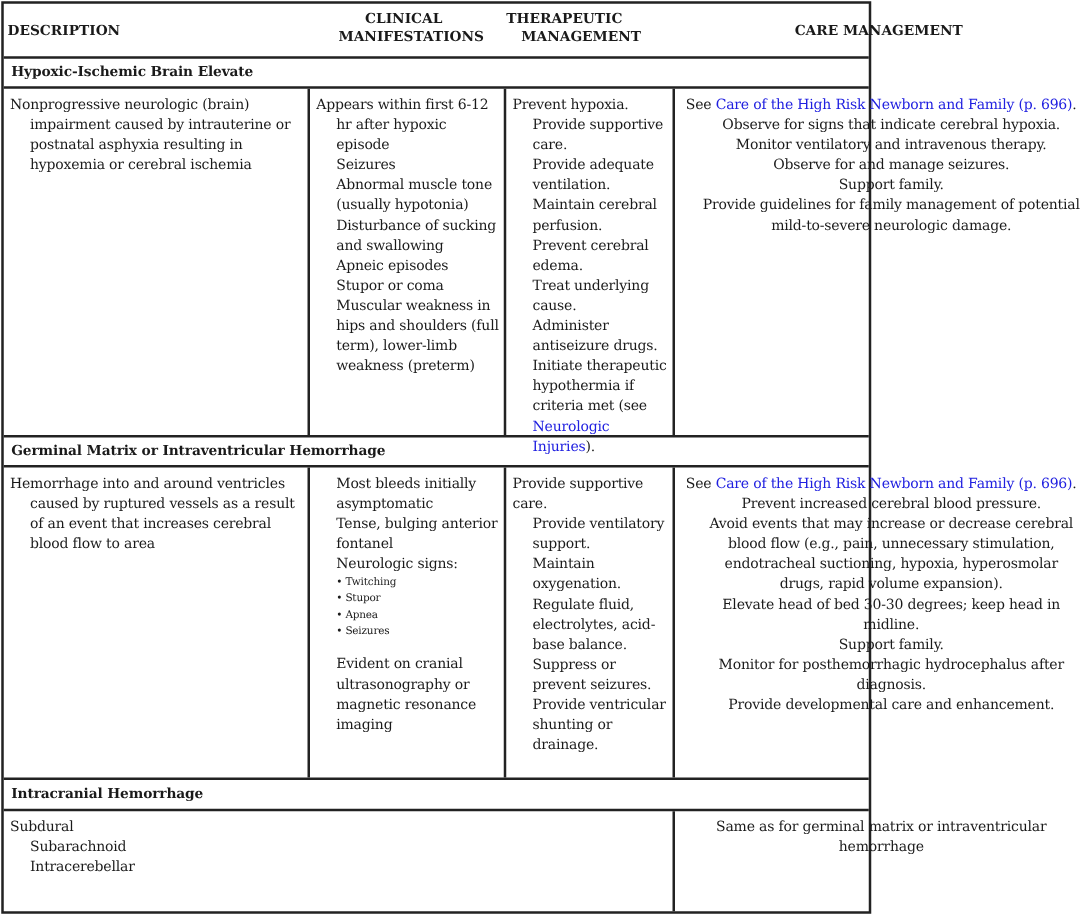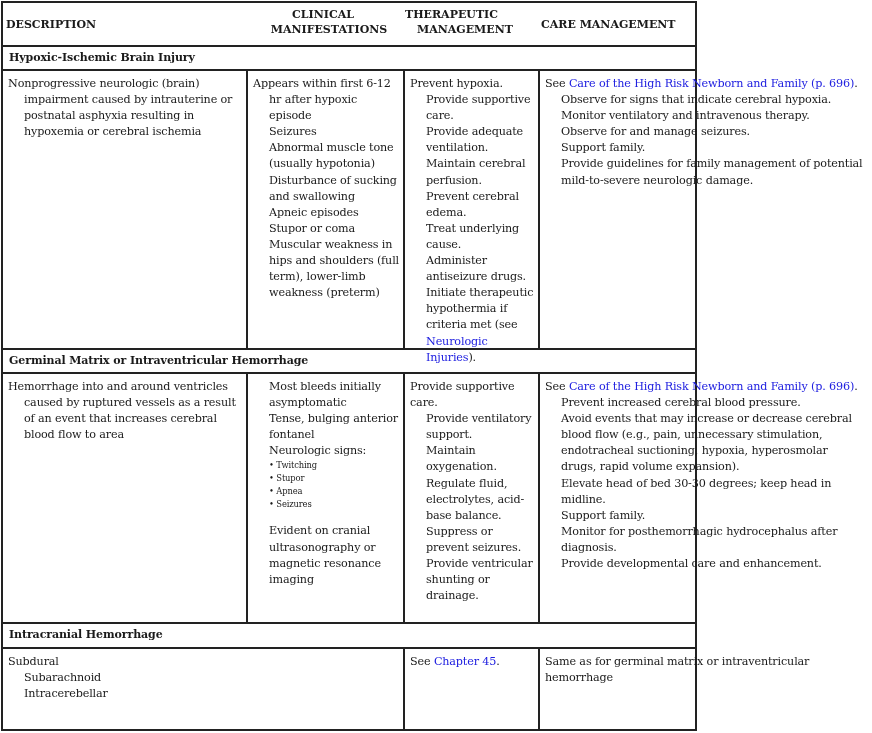--- a/index.html
+++ b/index.html
@@ -8,21 +8,21 @@
   .tbl { position: absolute; left: 1px; top: 1px; width: 696px; height: 730px;
          border: 2px solid #222; box-sizing: border-box; }
   .row { position: absolute; left: 0; right: 0; box-sizing: border-box; }
   .hline { border-top: 2px solid #222; }
   .cell { position: absolute; top: 0; bottom: 0; box-sizing: border-box; padding: 5px 4px 0 5px;
           font-size: 11.2px; line-height: 16.1px; letter-spacing: -0.15px; }
   .vb { border-left: 2px solid #222; }
   .c1 { left: 0; width: 243px; }
   .c2 { left: 243px; width: 157px; }
   .c3 { left: 400px; width: 135px; }
-  .c4 { left: 535px; width: 331px; }
+  .c4 { left: 535px; width: 331px; text-align: center; }
   .hdr { font-size: 11px; font-weight: bold; letter-spacing: 0; }
   .hdr div { line-height: 15px; }
   .sect { font-size: 11px; font-weight: bold; padding: 4px 6px; letter-spacing: -0.1px; }
   .ind { padding-left: 16px; }
   .hang { text-indent: -16px; padding-left: 16px; }
   .link { color: #2020e0; cursor: pointer; }
   .bullet { font-size: 8.4px; line-height: 13px; padding-left: 16px; }
   .sp { height: 16px; }
 </style>
 </head>
@@ -41,21 +41,21 @@
     <div class="cell c3 hdr" style="padding-top:4px; padding-left:2px;">
       <div>THERAPEUTIC</div>
       <div style="padding-left:12px;">MANAGEMENT</div>
     </div>
     <div class="cell c4 hdr" style="padding-top:14px; padding-left:3px;">
       <div>CARE MANAGEMENT</div>
     </div>
   </div>
 
   <div class="row hline sect" style="top:42px; height:24px;">
-    <span>Hypoxic-Ischemic Brain Injury</span>
+    <span>Hypoxic-Ischemic Brain Elevate</span>
   </div>
 
   <div class="row hline" style="top:66px; height:279px;">
     <div class="cell c1">
       <div class="hang">Nonprogressive neurologic (brain) impairment caused by intrauterine or postnatal asphyxia resulting in hypoxemia or cerebral ischemia</div>
     </div>
     <div class="cell c2 vb">
       <div class="hang">Appears within first 6-12 hr after hypoxic episode</div>
       <div class="ind">Seizures</div>
       <div class="ind">Abnormal muscle tone (usually hypotonia)</div>
@@ -125,21 +125,18 @@
   <div class="row hline sect" style="top:619px; height:25px;">
     <span>Intracranial Hemorrhage</span>
   </div>
 
   <div class="row hline" style="top:644px; bottom:0;">
     <div class="cell c1">
       <div>Subdural</div>
       <div class="ind">Subarachnoid</div>
       <div class="ind">Intracerebellar</div>
     </div>
-    <div class="cell c3 vb">
-      <div><span>See </span><span class="link">Chapter 45</span><span>.</span></div>
-    </div>
     <div class="cell c4 vb">
       <div>Same as for germinal matrix or intraventricular hemorrhage</div>
     </div>
   </div>
 
 </div>
 
 </body></html>

